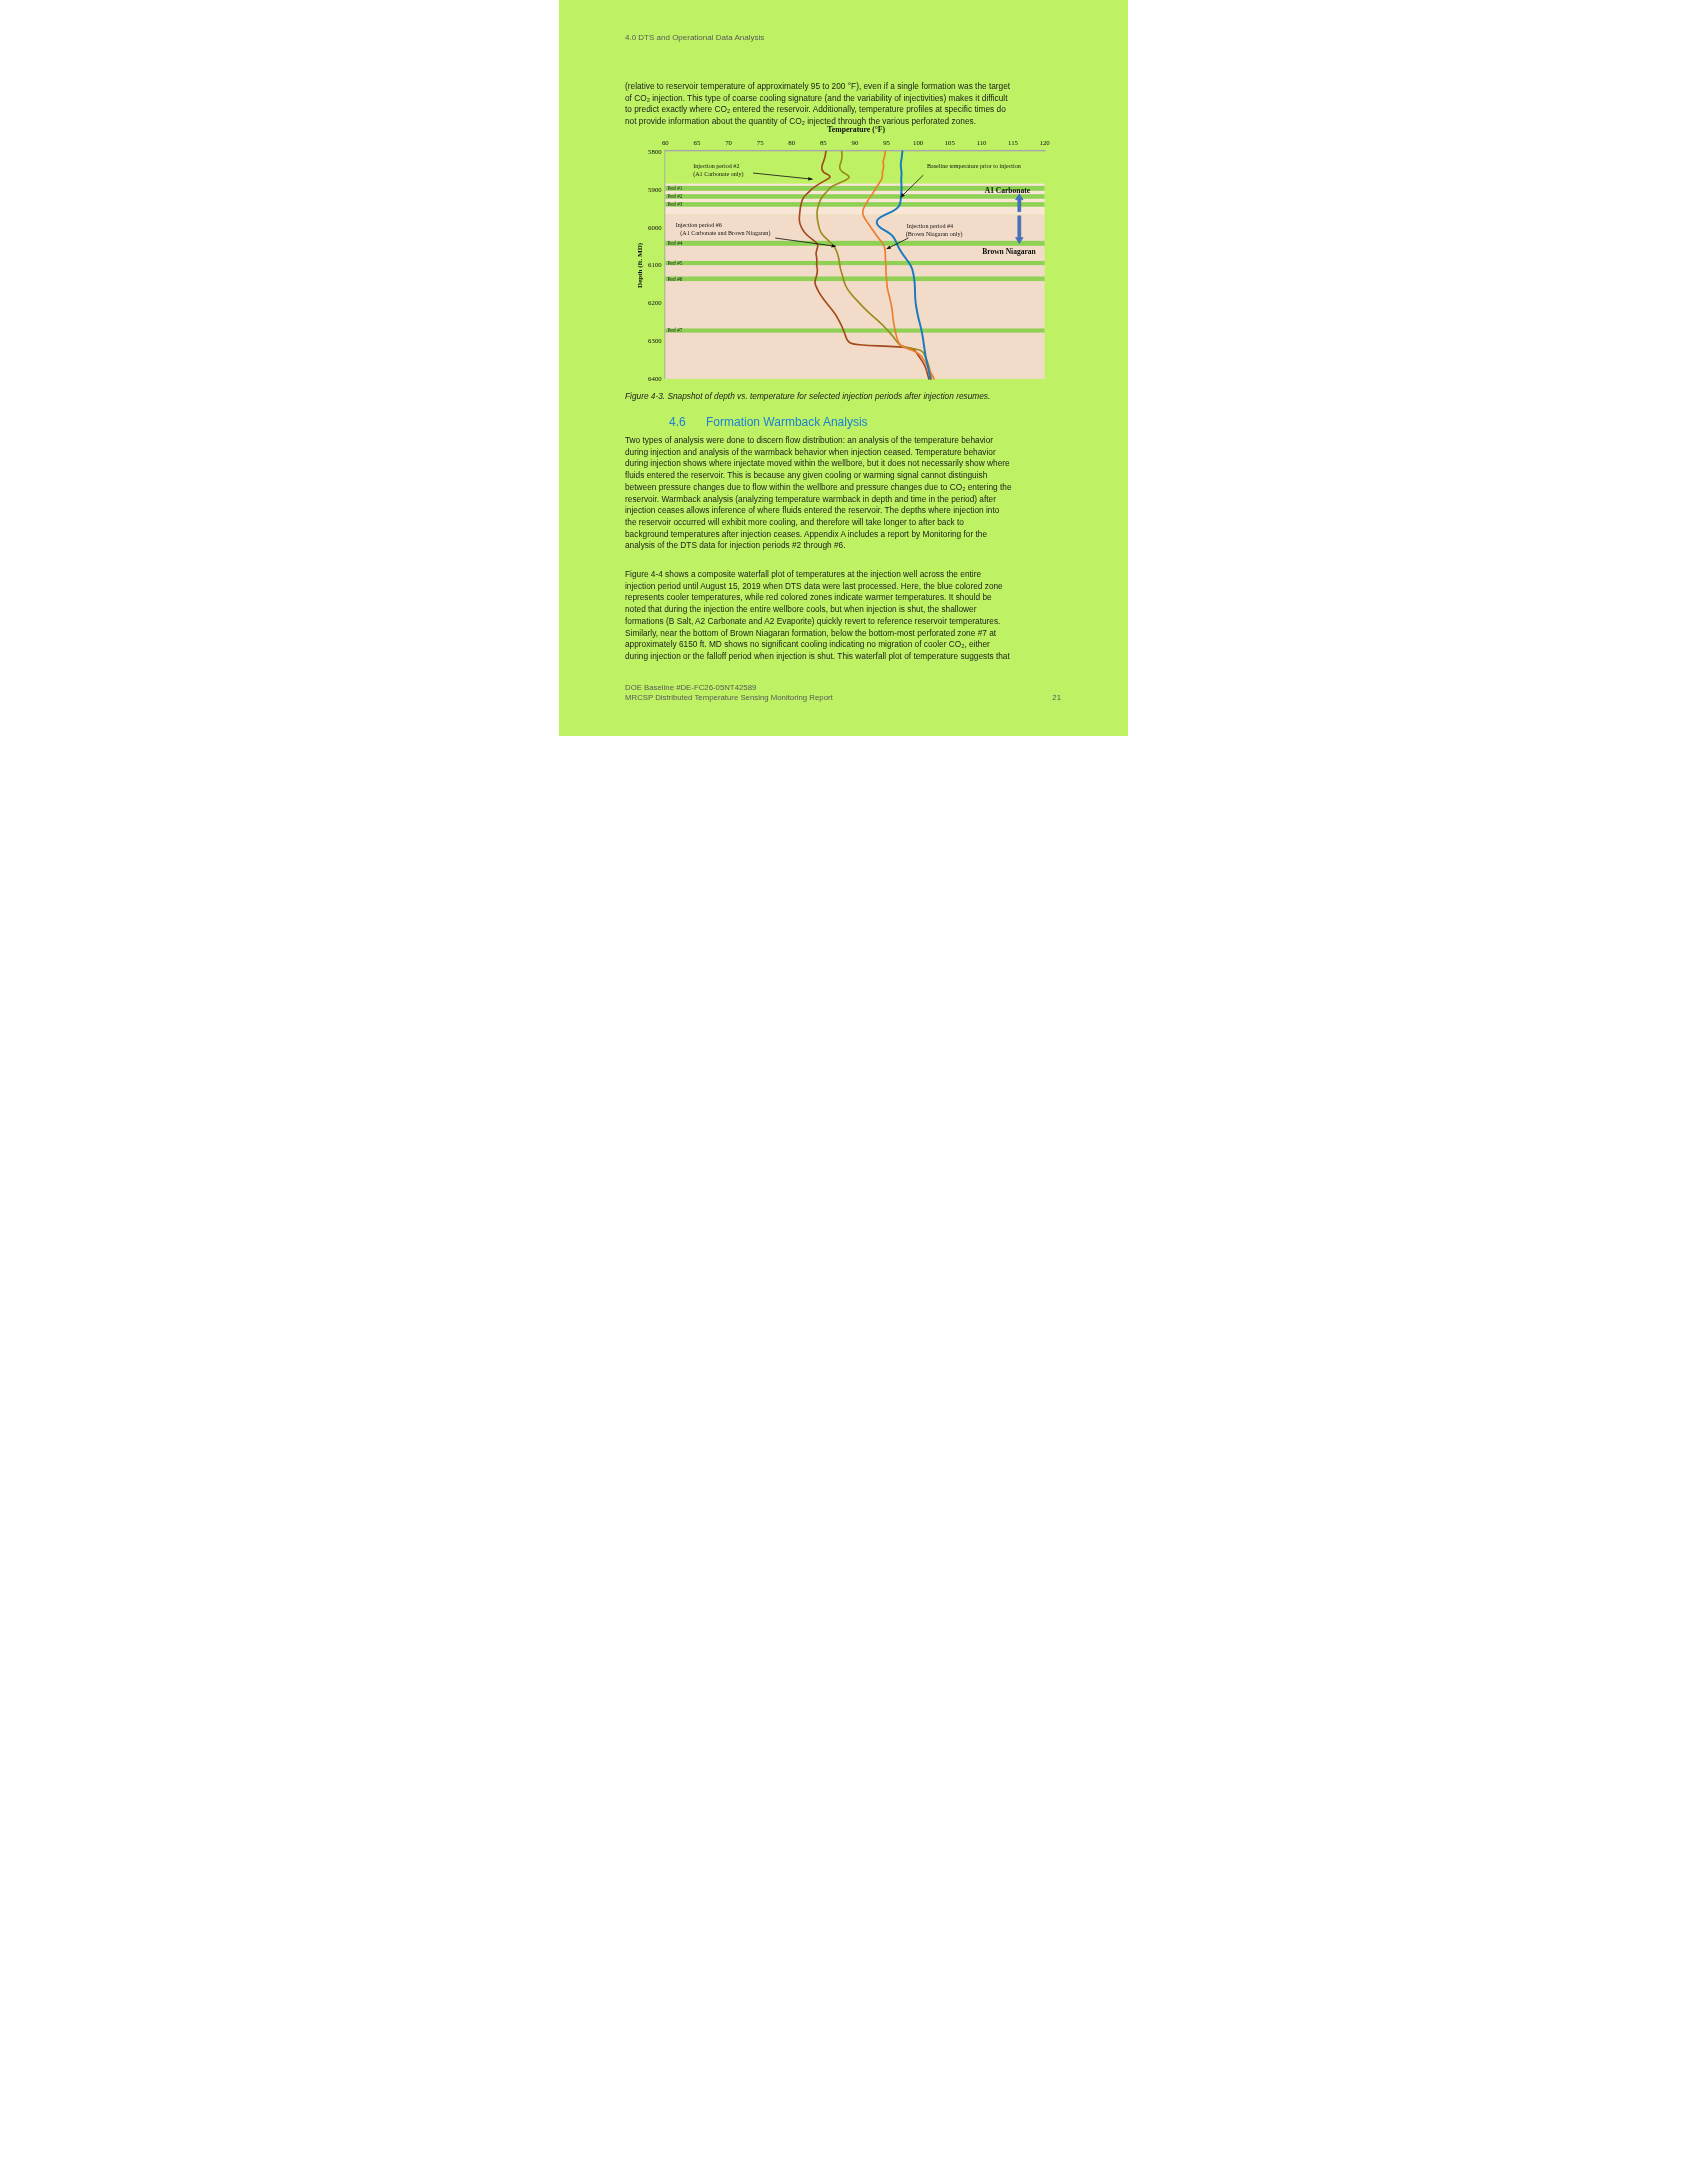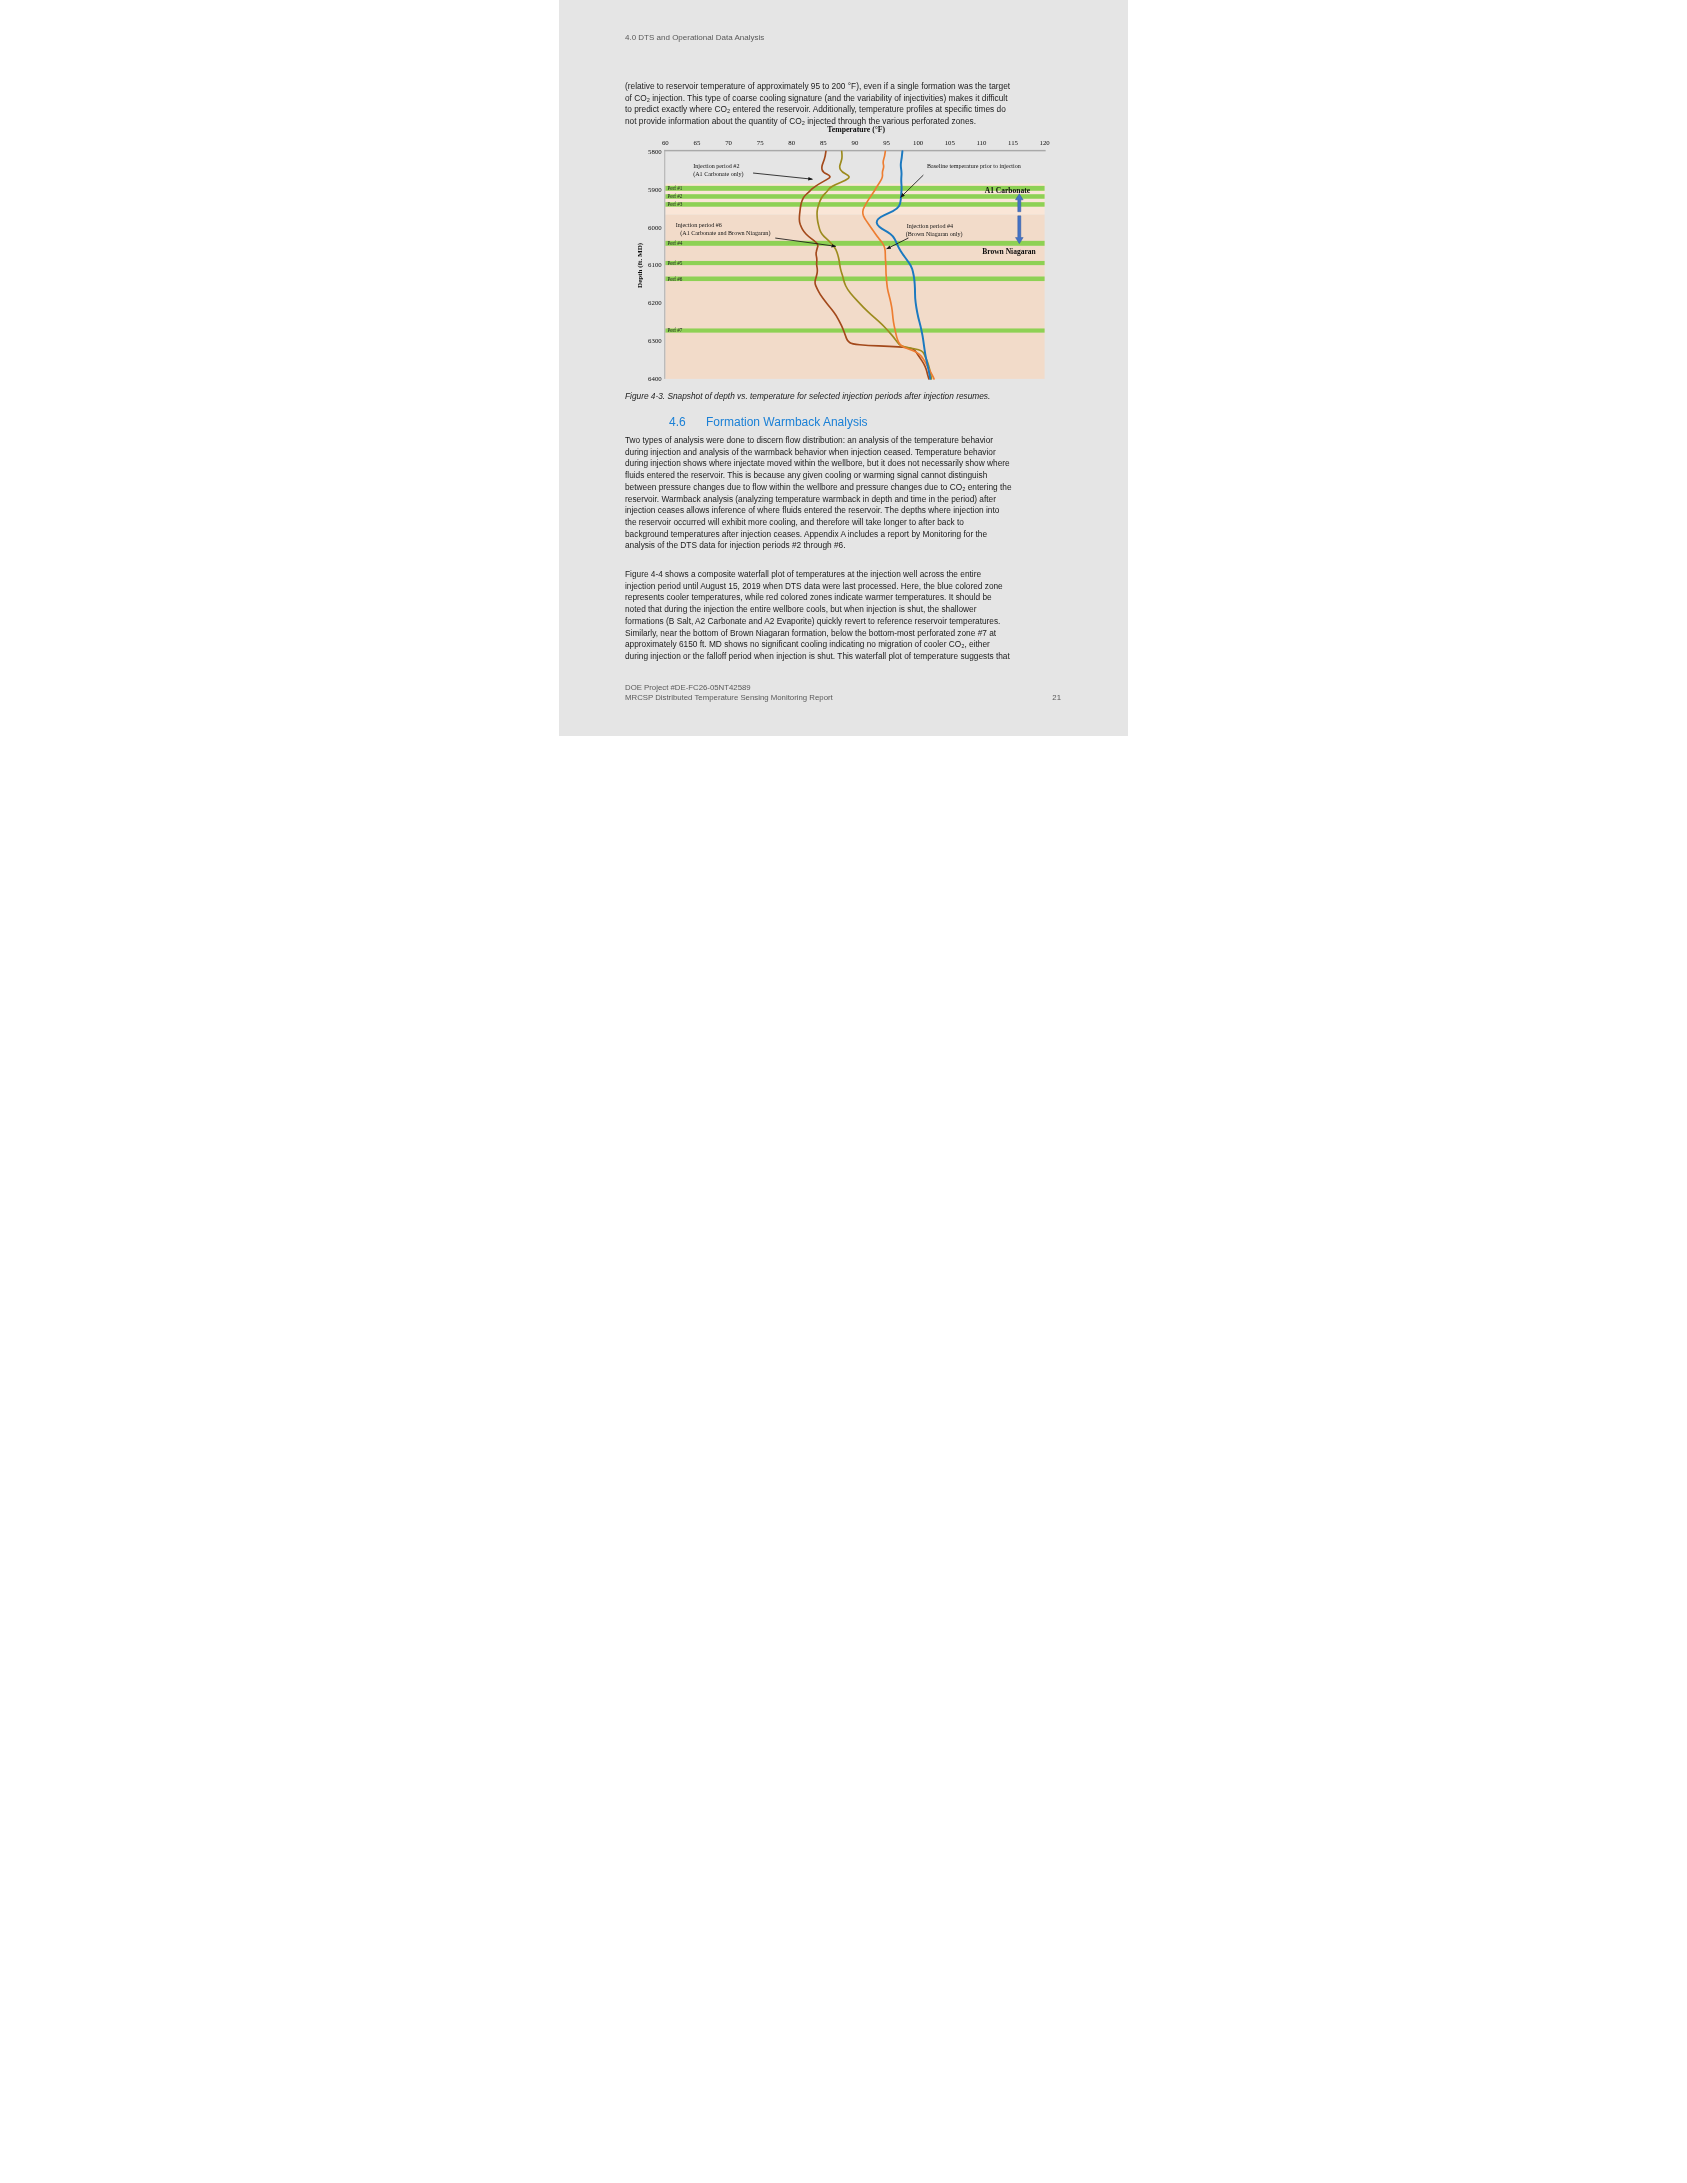--- a/index.html
+++ b/index.html
@@ -1,21 +1,21 @@
 <!DOCTYPE html>
 <html style="font-size:8.3px"><head>
 <meta charset="utf-8">
 <style>
   html,body{margin:0;padding:0;background:#ffffff;}
   .page{
     position:relative;
     width:569px;
     height:736px;
     margin:0 auto;
-    background:#e5e5e5;
+    background:#bef264;
     font-family:"Liberation Sans",sans-serif;
     color:#1b1b1b;
     overflow:hidden;
   }
   .block{position:absolute;left:66px;width:436px;}
   .hdr{top:33px;font-size:8px;color:#595959;}
   .tline{white-space:nowrap;line-height:11.7px;font-size:8.3px;}
   #para1{top:81px;}
   #para2{top:435px;}
   #para3{top:569px;}
@@ -133,21 +133,21 @@
       <div class="tline">represents cooler temperatures, while red colored zones indicate warmer temperatures. It should be</div>
       <div class="tline">noted that during the injection the entire wellbore cools, but when injection is shut, the shallower</div>
       <div class="tline">formations (B Salt, A2 Carbonate and A2 Evaporite) quickly revert to reference reservoir temperatures.</div>
       <div class="tline">Similarly, near the bottom of Brown Niagaran formation, below the bottom-most perforated zone #7 at</div>
       <div class="tline">approximately 6150 ft. MD shows no significant cooling indicating no migration of cooler CO₂, either</div>
       <div class="tline">during injection or the falloff period when injection is shut. This waterfall plot of temperature suggests that</div>
     </div>
 
   <div class="block footer">
     <div class="frow">
-        <span>DOE Project #DE-FC26-05NT42589</span>
+        <span>DOE Baseline #DE-FC26-05NT42589</span>
       </div>
     <div class="frow">
       <span>MRCSP Distributed Temperature Sensing Monitoring Report</span>
       <span>21</span>
     </div>
   </div>
 
 </div>
 
 

